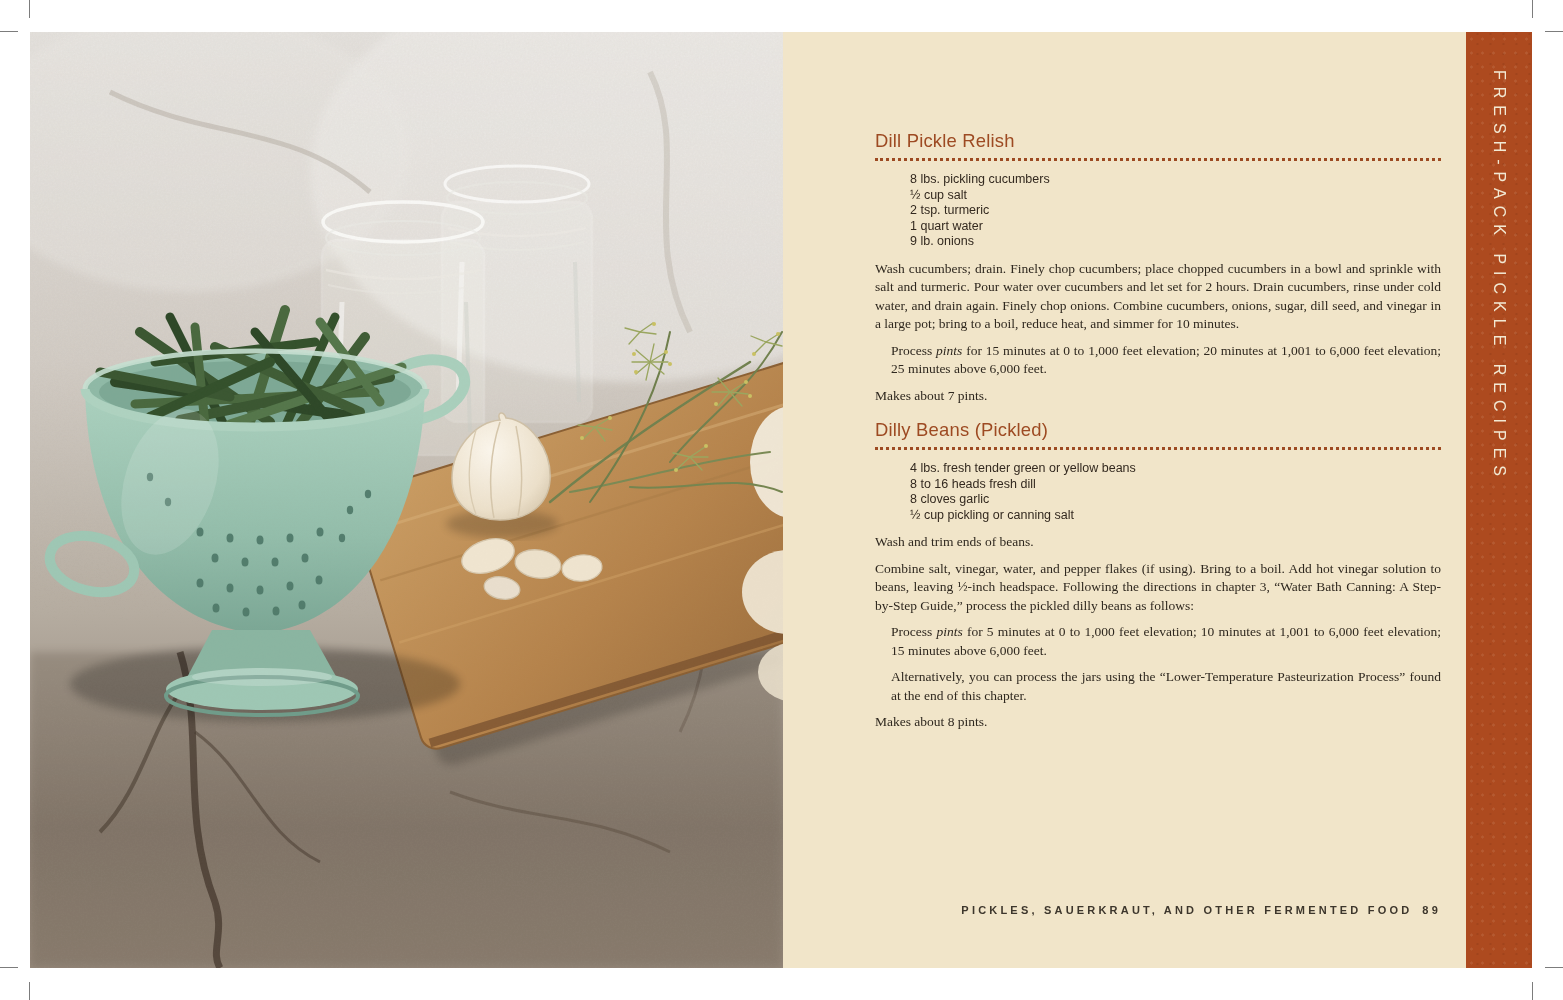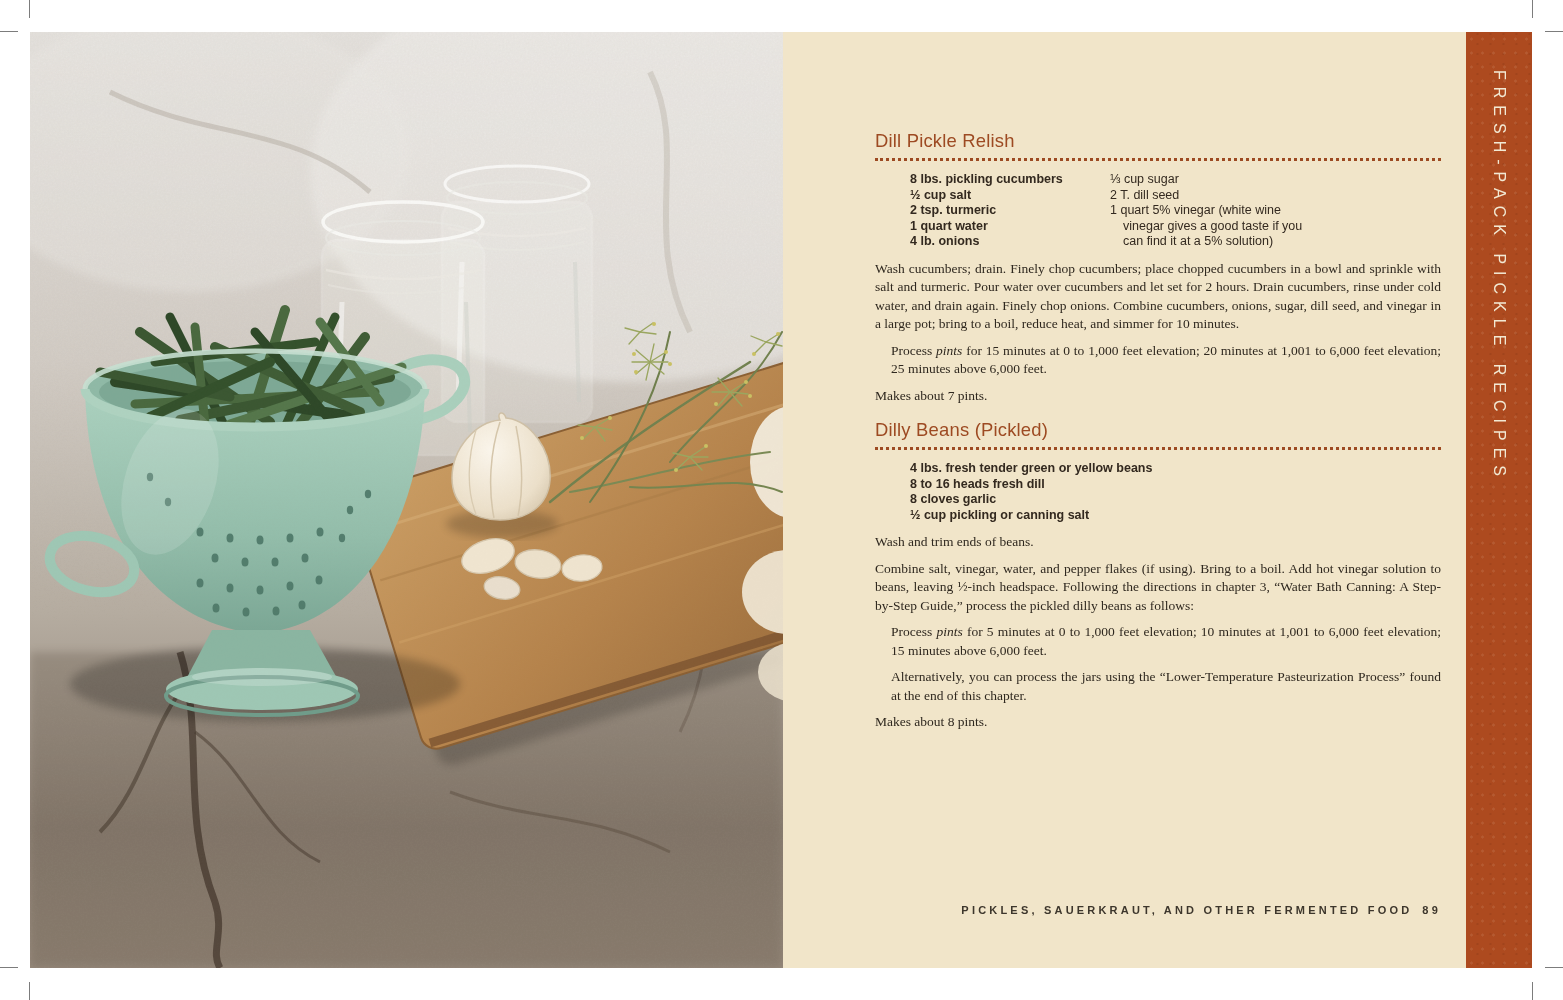--- a/index.html
+++ b/index.html
@@ -12,21 +12,21 @@
   .photo-page svg{display:block;}
   
   .recipe-page{position:absolute;left:783px;top:32px;width:749px;height:936px;background:#f1e5c9;}
   .content{position:absolute;left:92px;top:12px;width:566px;padding-top:86px;}
   .recipe-title{font-family:"Liberation Sans", sans-serif;font-size:19px;font-weight:500;
                 color:#9d4a22;margin:0 0 6px 0;letter-spacing:.2px;transform:scaleX(.97);transform-origin:left;}
   .rule{border-top:3px dotted #9d4a22;height:0;margin:0 0 9px 0;}
   .ingredients{display:flex;margin:0 0 0 35px;padding:2px 0 10px 0;
                font-family:"Liberation Sans", sans-serif;font-size:12.5px;line-height:15.5px;color:#33291f;}
   .ing-col{margin:0;padding:0;list-style:none;}
-  .ing-col.c1{width:200px;flex:0 0 200px;font-weight:bold;}
+  .ing-col.c1{width:200px;flex:0 0 200px;}
   .ing-col.c2{flex:1;}
   .ing-col li{white-space:nowrap;}
   .ing-col li.cont{padding-left:13px;}
   .body{font-size:13.5px;line-height:18.5px;color:#2f281f;margin:0 0 8px 0;text-align:justify;}
   .body.noj{text-align:left;}
   .body.indent{padding-left:16px;}
   .body em{font-style:italic;}
   .sec2{margin-top:14px;}
   
   .footer{position:absolute;top:872px;left:92px;width:566px;text-align:right;
@@ -296,28 +296,21 @@
 
       <section>
         <h2 class="recipe-title">Dill Pickle Relish</h2>
         <div class="rule"></div>
         <div class="ingredients">
           <ul class="ing-col c1">
             <li>8 lbs. pickling cucumbers</li>
             <li>½ cup salt</li>
             <li>2 tsp. turmeric</li>
             <li>1 quart water</li>
-            <li>4 lb. onions</li>
-          </ul>
-          <ul class="ing-col c2">
-            <li>⅓ cup sugar</li>
-            <li>2 T. dill seed</li>
-            <li>1 quart 5% vinegar (white wine</li>
-            <li class="cont">vinegar gives a good taste if you</li>
-            <li class="cont">can find it at a 5% solution)</li>
+            <li>9 lb. onions</li>
           </ul>
         </div>
         <p class="body">Wash cucumbers; drain. Finely chop cucumbers; place chopped cucumbers in a bowl and sprinkle with salt and turmeric. Pour water over cucumbers and let set for 2 hours. Drain cucumbers, rinse under cold water, and drain again. Finely chop onions. Combine cucumbers, onions, sugar, dill seed, and vinegar in a large pot; bring to a boil, reduce heat, and simmer for 10 minutes.</p>
         <p class="body indent"><span>Process </span><em>pints</em><span> for 15 minutes at 0 to 1,000 feet elevation; 20 minutes at 1,001 to 6,000 feet elevation; 25 minutes above 6,000 feet.</span></p>
         <p class="body noj">Makes about 7 pints.</p>
       </section>
 
       <section class="sec2">
         <h2 class="recipe-title">Dilly Beans (Pickled)</h2>
         <div class="rule"></div>

